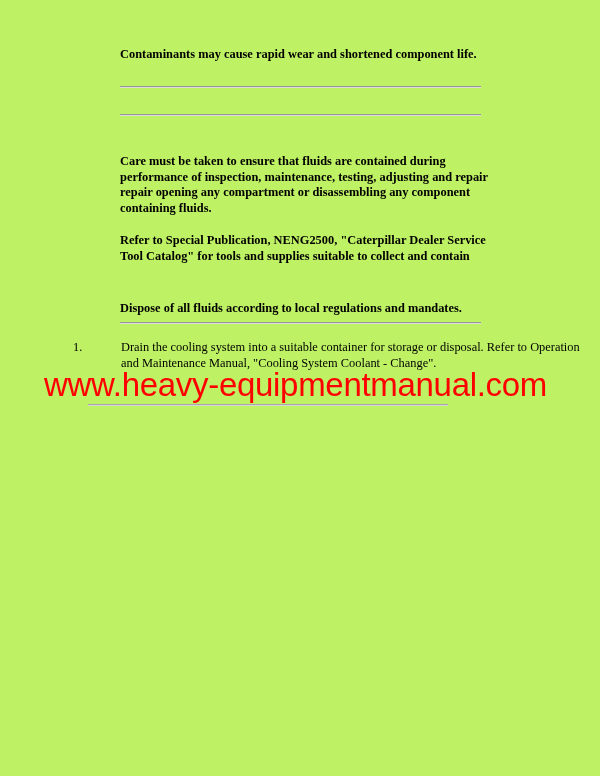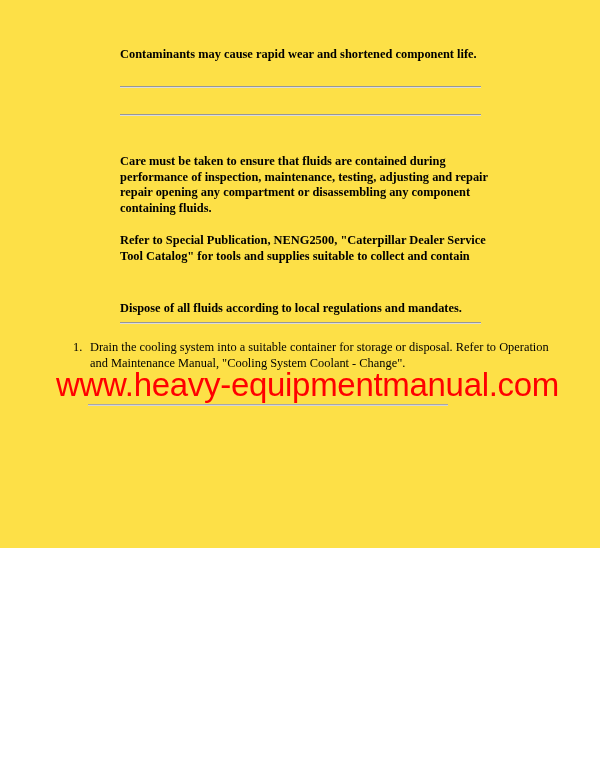--- a/index.html
+++ b/index.html
@@ -1,20 +1,20 @@
 <!DOCTYPE html>
 <html><head>
 <meta charset="utf-8">
 <style>
   html, body { margin: 0; padding: 0; background: #ffffff; }
   .page {
     position: relative;
     width: 600px;
-    height: 548px;
-    background: #fde047;
+    height: 776px;
+    background: #bef264;
     overflow: hidden;
     font-family: "Liberation Serif", "DejaVu Serif", serif;
     color: #000000;
   }
   .abs { position: absolute; }
   .bold-block {
     left: 120px;
     width: 365px;
     font-weight: bold;
     font-size: 12.4px;
@@ -38,23 +38,23 @@
     letter-spacing: 0.5px;
   }
   .step {
     left: 73px;
     top: 340px;
     font-size: 12.4px;
     line-height: 15.5px;
   }
   .step-num { position: absolute; left: 0; top: 0; }
   .step-lines { position: absolute; left: 17px; top: 0; width: 450px; }
-  .step-lines .tline { white-space: nowrap; }
+  .step-lines .tline { white-space: nowrap; margin-left: 31px; }
   .watermark {
-    left: 56px;
+    left: 44px;
     top: 368px;
     width: 512px;
     font-family: "Liberation Sans", "DejaVu Sans", sans-serif;
     font-size: 33px;
     line-height: 33px;
     letter-spacing: -0.3px;
     color: #ff0000;
     white-space: nowrap;
   }
   .wm-rule {

